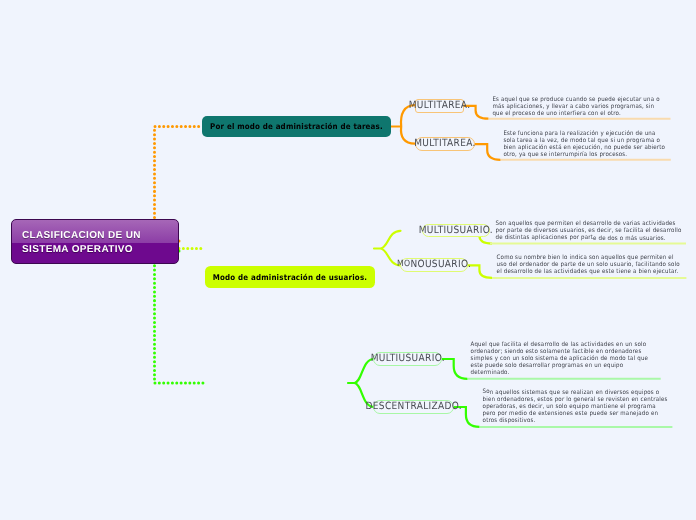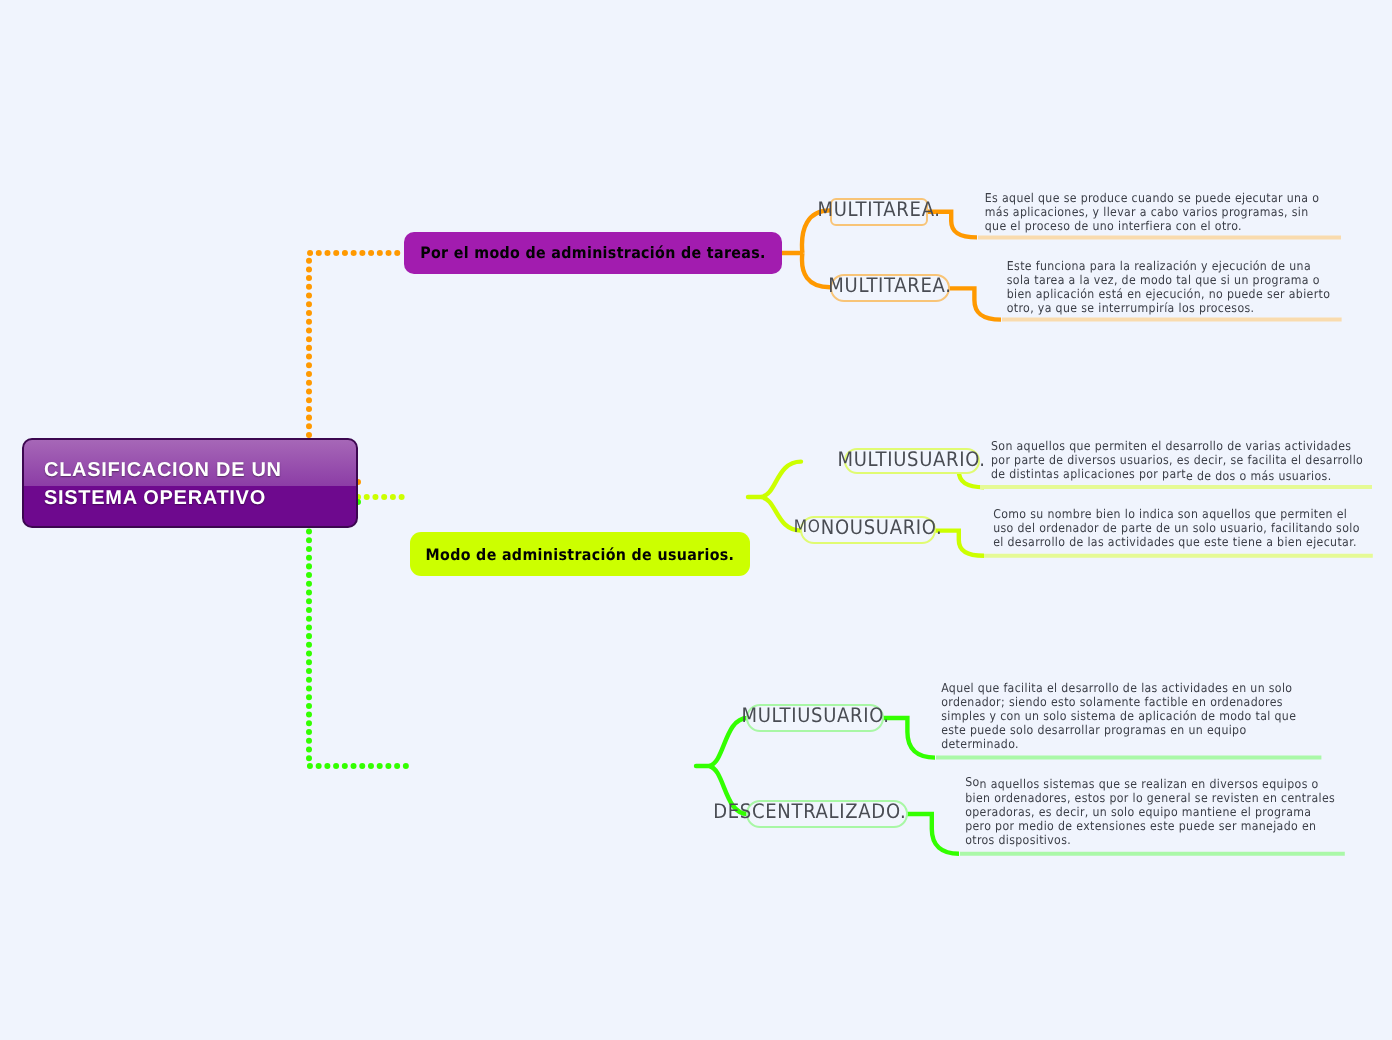--- a/index.html
+++ b/index.html
@@ -54,21 +54,21 @@
   <path fill="none" stroke="#AAF8A8" stroke-width="2" d="M468,378.8 L660.7,378.8"></path>
   <path fill="none" stroke="#33FF00" stroke-width="2.2" stroke-linecap="butt" stroke-linejoin="miter" d="M453,407 L465.9,407 L465.9,414.5 C465.9,422.8 470.8,426.9 479.5,426.9"></path>
   <path fill="none" stroke="#AAF8A8" stroke-width="2" d="M480,426.9 L672.4,426.9"></path>
 </svg>
 
   <div id="central" class="node" style="border-color: rgb(60, 7, 80);">
     <div>CLASIFICACION DE UN</div>
     <div>SISTEMA OPERATIVO</div>
   </div>
 
-  <div class="node lvl1" style="left: 202px; top: 116.3px; width: 189px; height: 20.3px; border-radius: 5px; background: #a21caf;">
+  <div class="node lvl1" style="left: 202px; top: 116.3px; width: 189px; height: 20.3px; border-radius: 5px; background: #0f766e;">
     <span>Por el modo de administración de tareas.</span>
   </div>
   <div class="node lvl1" style="left: 204.6px; top: 237px; width: 170.8px; height: 21.6px; border-radius: 5.5px; background: rgb(204, 255, 0); margin-top: 29px;">
     <span>Modo de administración de usuarios.</span>
   </div>
 
   <div class="node lvl2" style="left: 415.1px; top: 99.2px; width: 48.9px; height: 13.4px; border-radius: 3px; border-width: 1.1px; border-color: rgb(248, 196, 119);">
     <span>MULTITAREA.</span>
   </div>
   <div class="node lvl2" style="left: 415.4px; top: 137.1px; width: 59.2px; height: 13.5px; border-radius: 7px; border-width: 1.1px; border-color: rgb(248, 196, 119);">
@@ -76,21 +76,21 @@
   </div>
   <div class="node lvl2" style="left: 422px; top: 223.7px; width: 67.6px; height: 13.6px; border-radius: 7px; border-width: 1.1px; border-color: rgb(224, 251, 114);">
     <span>MULTIUSUARIO.</span>
   </div>
   <div class="node lvl2" style="left: 400.2px; top: 258px; width: 67.7px; height: 13.7px; border-radius: 7px; border-width: 1.1px; border-color: rgb(224, 251, 114);">
     <span><span style="top: -1.3px; font-size: 86%; position: relative;">MO</span><span style="position: relative;">NOUSUARIO.</span></span>
   </div>
   <div class="node lvl2" style="left: 373.4px; top: 352px; width: 68.8px; height: 13.8px; border-radius: 7px; border-width: 1.1px; border-color: rgb(168, 247, 165);">
     <span>MULTIUSUARIO.</span>
   </div>
-  <div class="node lvl2" style="left: 373.4px; top: 400.1px; width: 80.8px; height: 13.5px; border-radius: 7px; border-width: 1.1px; border-color: rgb(168, 247, 165); justify-content: flex-end;">
+  <div class="node lvl2" style="left: 373.4px; top: 400.1px; width: 80.8px; height: 13.5px; border-radius: 7px; border-width: 1.1px; border-color: rgb(168, 247, 165);">
     <span>DESCENTRALIZADO.</span>
   </div>
 
   <div class="desc" style="left:492.4px;top:97.2px;">
       <div>Es aquel que se produce cuando se puede ejecutar una o</div>
       <div>más aplicaciones, y llevar a cabo varios programas, sin</div>
       <div>que el proceso de uno interfiera con el otro.</div>
     </div>
   <div class="desc" style="left:503.4px;top:131.2px;">
       <div>Este funciona para la realización y ejecución de una</div>

